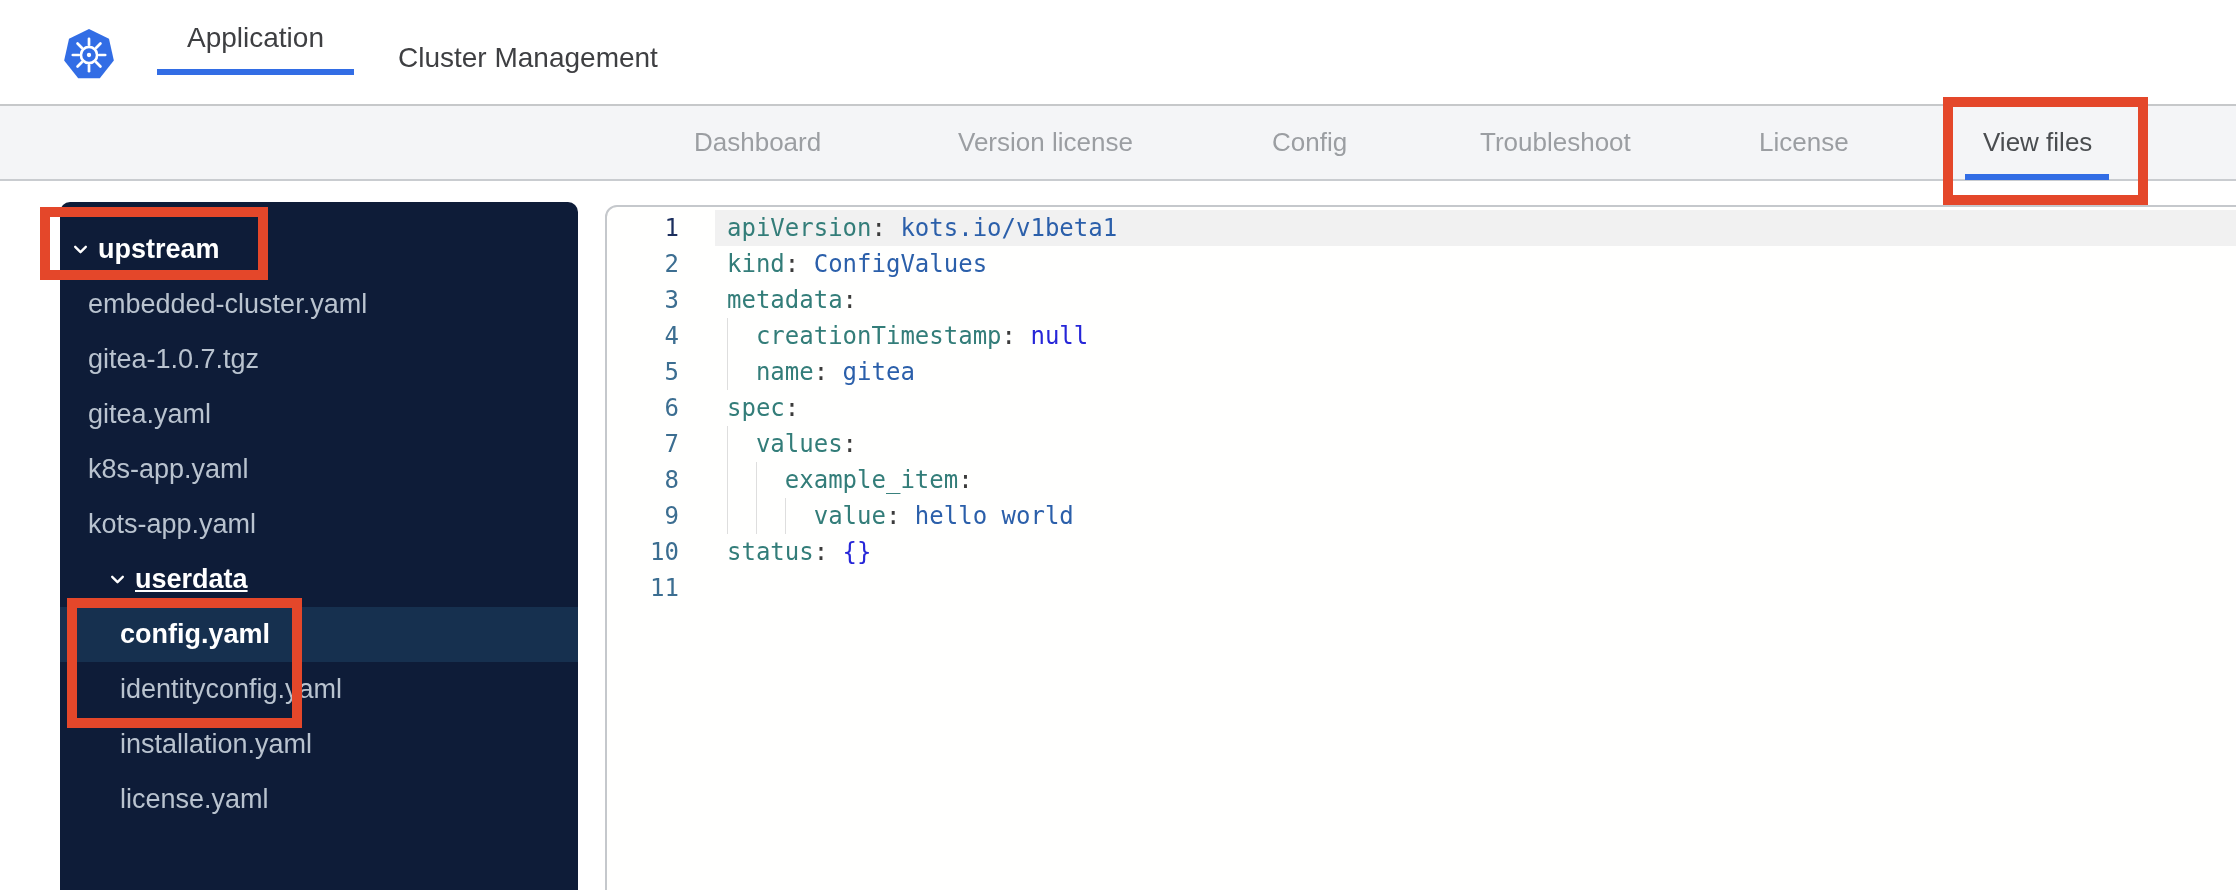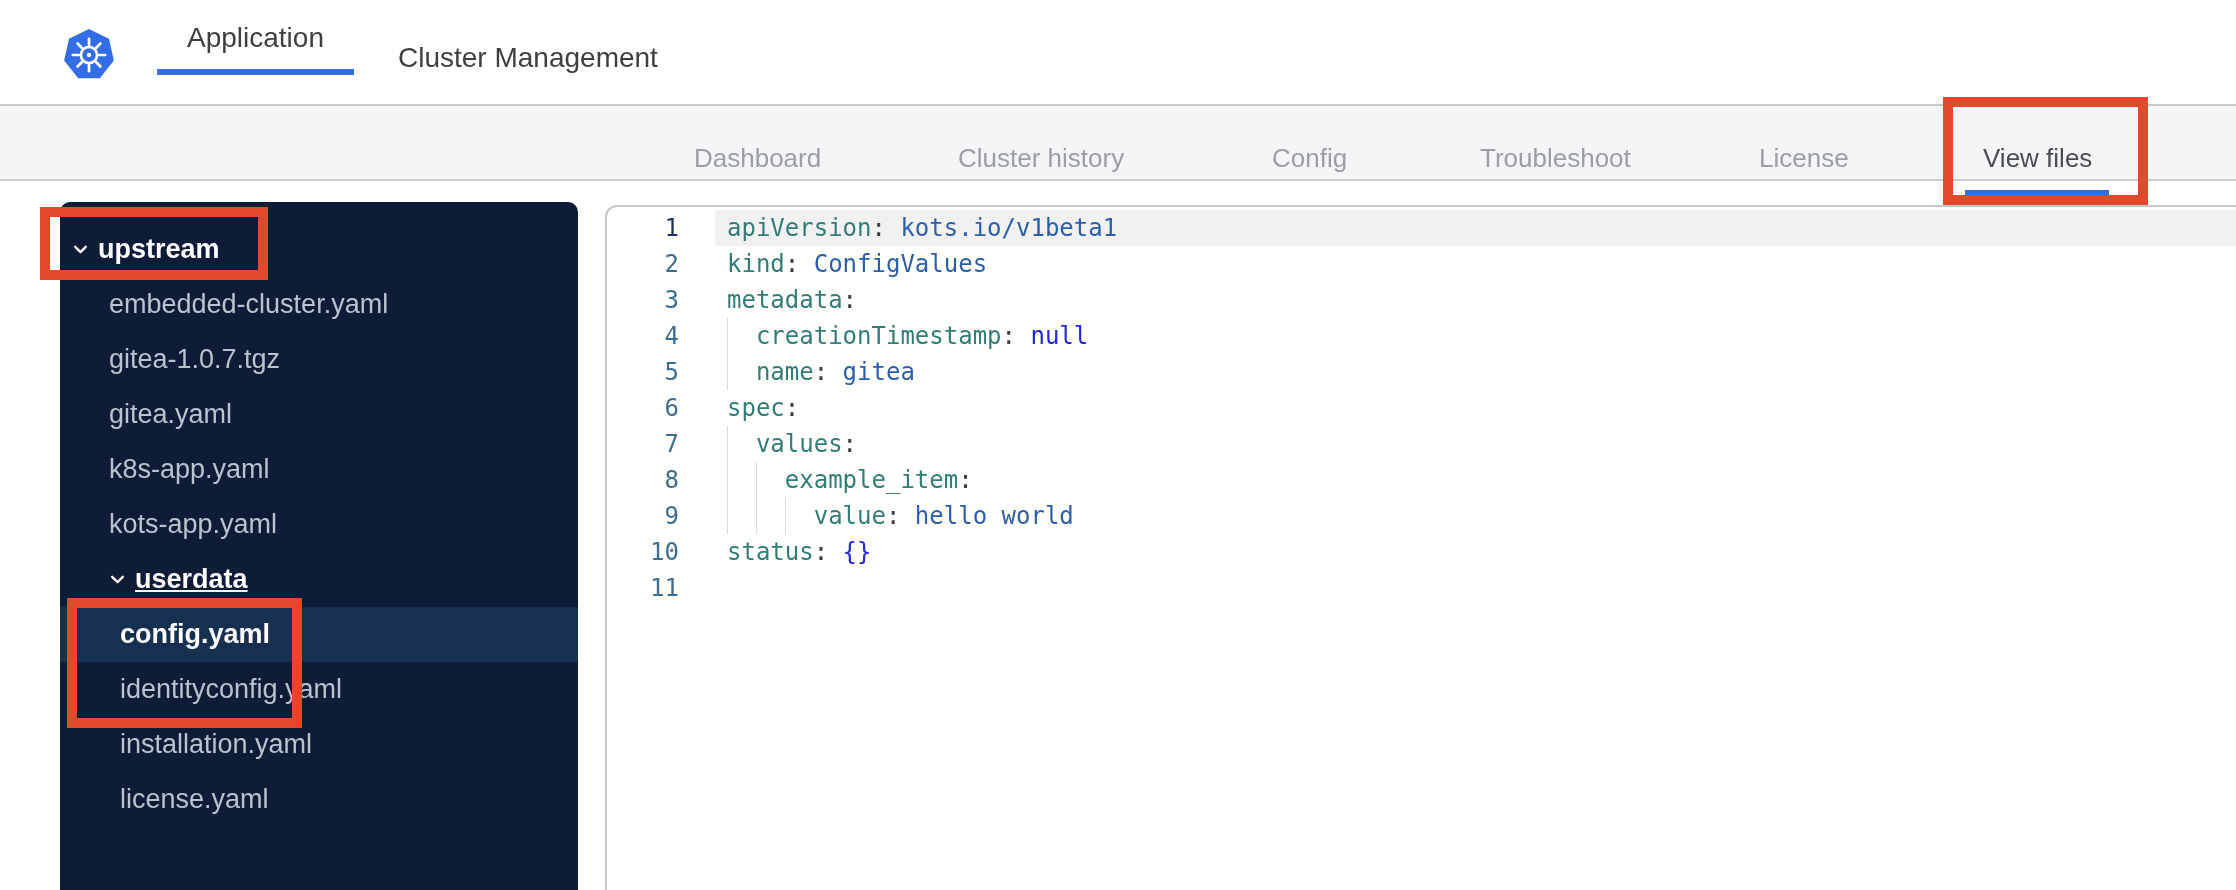--- a/index.html
+++ b/index.html
@@ -18,42 +18,42 @@
   .top-tab{position:absolute;top:0;height:75px;display:flex;align-items:center;
            font-size:28px;color:#3e3f42;cursor:pointer;}
   #tab-application{left:187px;}
   #tab-cluster-management{left:398px;margin-top:20px;}
   .top-tab.active::after{content:"";position:absolute;left:-30px;right:-30px;bottom:0;
            height:6px;background:var(--accent-blue);}
 
   
   .subnav{position:absolute;top:106px;left:0;width:100%;height:75px;background:#f4f5f7;
           border-bottom:2px solid #c9ccd0;box-sizing:border-box;z-index:4;}
-  .nav-tab{position:absolute;top:16px;height:73px;display:flex;align-items:center;
+  .nav-tab{position:absolute;top:0;height:73px;display:flex;align-items:center;
            font-size:26px;color:#9b9ea2;cursor:pointer;}
   .nav-tab:nth-of-type(1){left:694px;}
   .nav-tab:nth-of-type(2){left:958px;}
   .nav-tab:nth-of-type(3){left:1272px;}
   .nav-tab:nth-of-type(4){left:1480px;}
   .nav-tab:nth-of-type(5){left:1759px;}
   .nav-tab:nth-of-type(6){left:1983px;justify-content:flex-end;}
   .nav-tab.active{color:#4a4d50;}
   .nav-tab.active::after{content:"";position:absolute;left:-18px;right:-17px;bottom:-1px;
            height:6px;background:var(--accent-blue);}
 
   
   .file-tree{position:absolute;left:60px;top:202px;width:518px;height:700px;
              background:var(--sidebar-bg);border-radius:10px 10px 0 0;
              padding-top:20px;box-sizing:border-box;font-size:27px;
              color:var(--file-text);overflow:hidden;z-index:3;}
   .tree-item{height:55px;display:flex;align-items:center;box-sizing:border-box;cursor:pointer;}
   .tree-item.folder{color:#ffffff;font-weight:700;}
   .tree-item.selected{background:var(--sidebar-selected-bg);color:#ffffff;font-weight:700;}
   .tree-item.lvl0{padding-left:12px;}
-  .tree-item.lvl1{padding-left:49px;}
+  .tree-item.lvl1{padding-left:28px;}
   .tree-item.lvl1.folder{padding-left:49px;text-decoration:underline;}
   .tree-item.lvl2{padding-left:60px;}
   .chevron{width:17px;height:17px;margin-right:9px;flex:none;display:flex;align-items:center;}
 
   
   .editor{position:absolute;left:605px;top:205px;width:1700px;height:760px;
           background:#fffffe;border:2px solid #c5c8cc;border-radius:12px;
           box-sizing:border-box;padding-top:3px;z-index:3;
           font-family:"DejaVu Sans Mono","Liberation Mono",monospace;font-size:24px;
           overflow:hidden;}
@@ -103,21 +103,21 @@
     <div class="top-tab" id="tab-cluster-management">
       <span>Cluster Management</span>
     </div>
   </header>
 
   <nav class="subnav">
     <div class="nav-tab">
         <span>Dashboard</span>
       </div>
     <div class="nav-tab">
-        <span>Cluster history</span>
+        <span>Version license</span>
       </div>
     <div class="nav-tab">
         <span>Config</span>
       </div>
     <div class="nav-tab">
         <span>Troubleshoot</span>
       </div>
     <div class="nav-tab">
         <span>License</span>
       </div>

